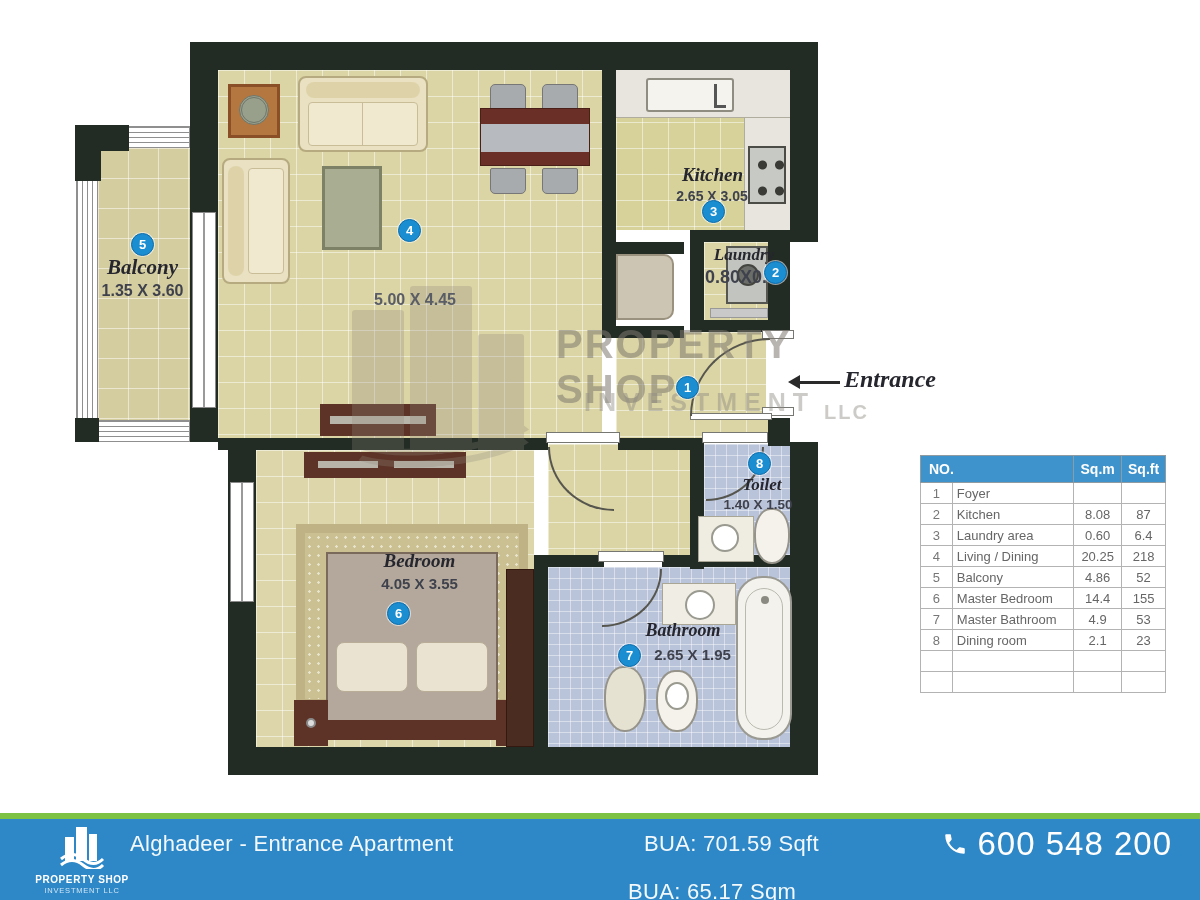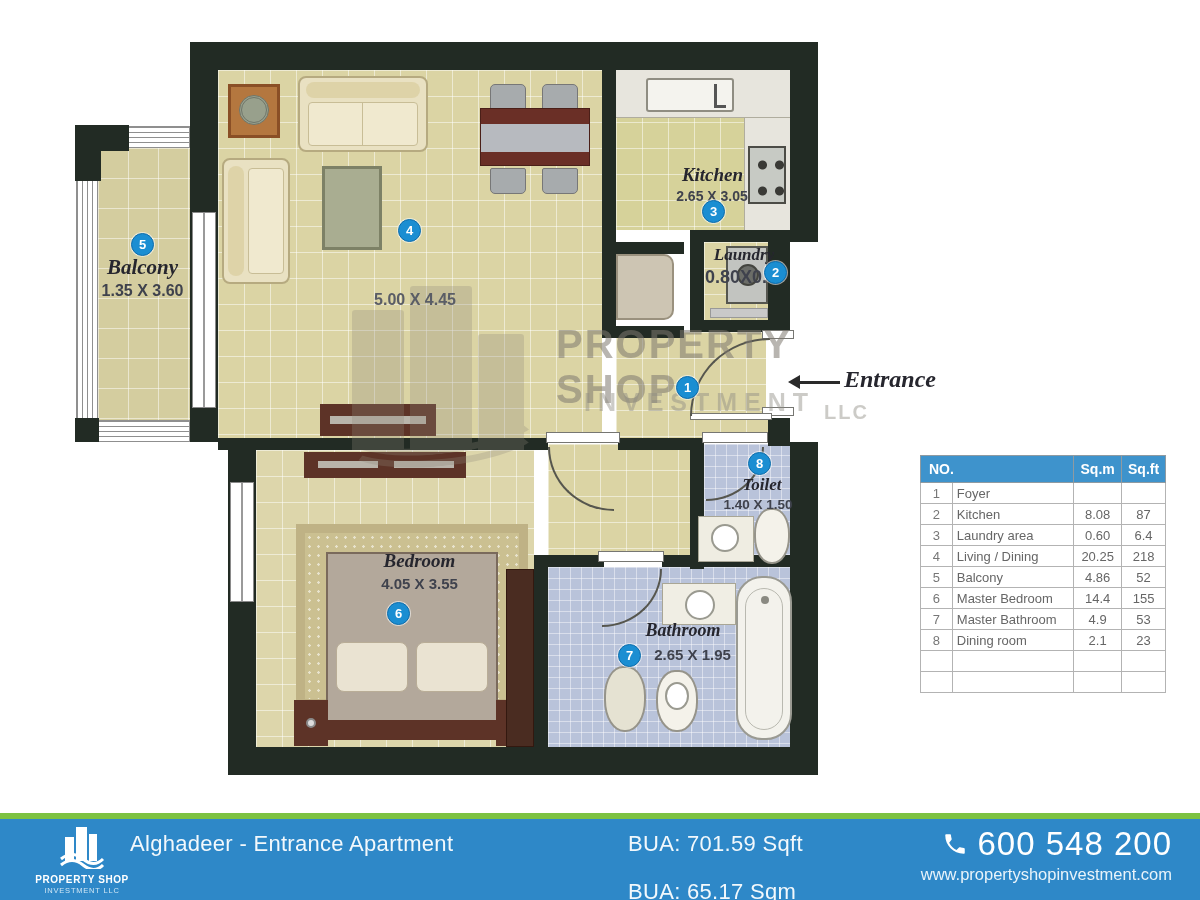--- a/index.html
+++ b/index.html
@@ -324,27 +324,26 @@
         <rect x="30" y="9" width="8" height="27" fill="#ffffff"></rect>
         <path d="M2 34 q11 -9 22 0 t20 0" stroke="#ffffff" stroke-width="3" fill="none"></path>
         <path d="M2 40 q11 -9 22 0 t20 0" stroke="#ffffff" stroke-width="3" fill="none"></path>
       </svg>
       <div style="font-size:10px;font-weight:bold;letter-spacing:.6px;color:#fff;margin-top:1px">PROPERTY SHOP</div>
       <div style="font-size:7.5px;letter-spacing:.8px;color:#cfe6f5;margin-top:1px">INVESTMENT LLC</div>
     </div>
 
     <div class="ft-line" style="left:130px;top:12px">Alghadeer - Entrance Apartment</div>
 
-    <div class="ft-line" style="left:628px;top:12px">BUA: 701.59 Sqft</div>
+    <div class="ft-line" style="left:644px;top:12px">BUA: 701.59 Sqft</div>
     <div class="ft-line" style="left:628px;top:60px">BUA: 65.17 Sqm</div>
 
     <div class="abs" style="right:28px;top:6px;text-align:right">
       <div style="display:flex;align-items:center;justify-content:flex-end;gap:9px">
         <svg width="26" height="26" viewBox="0 0 24 24">
           <path fill="#ffffff" d="M6.6 10.8c1.5 2.9 3.9 5.3 6.8 6.8l2.3-2.3c.3-.3.7-.4 1.1-.2 1.2.4 2.5.6 3.2.6.6 0 1 .4 1 1V20c0 .6-.4 1-1 1C10.6 21 3 13.4 3 4c0-.6.4-1 1-1h3.3c.6 0 1 .4 1 1 0 .8.2 2 .6 3.2.1.4 0 .8-.3 1.1L6.6 10.8z"></path>
         </svg>
         <span style="font-size:33px;color:#fff;letter-spacing:1px">600 548 200</span>
       </div>
-      <div style="font-size:16.5px;color:#e8f3fa;margin-top:2px">www.propertyshopinvestment.com</div>
     </div>
   </div>
 
 </div>
 
 </body></html>

